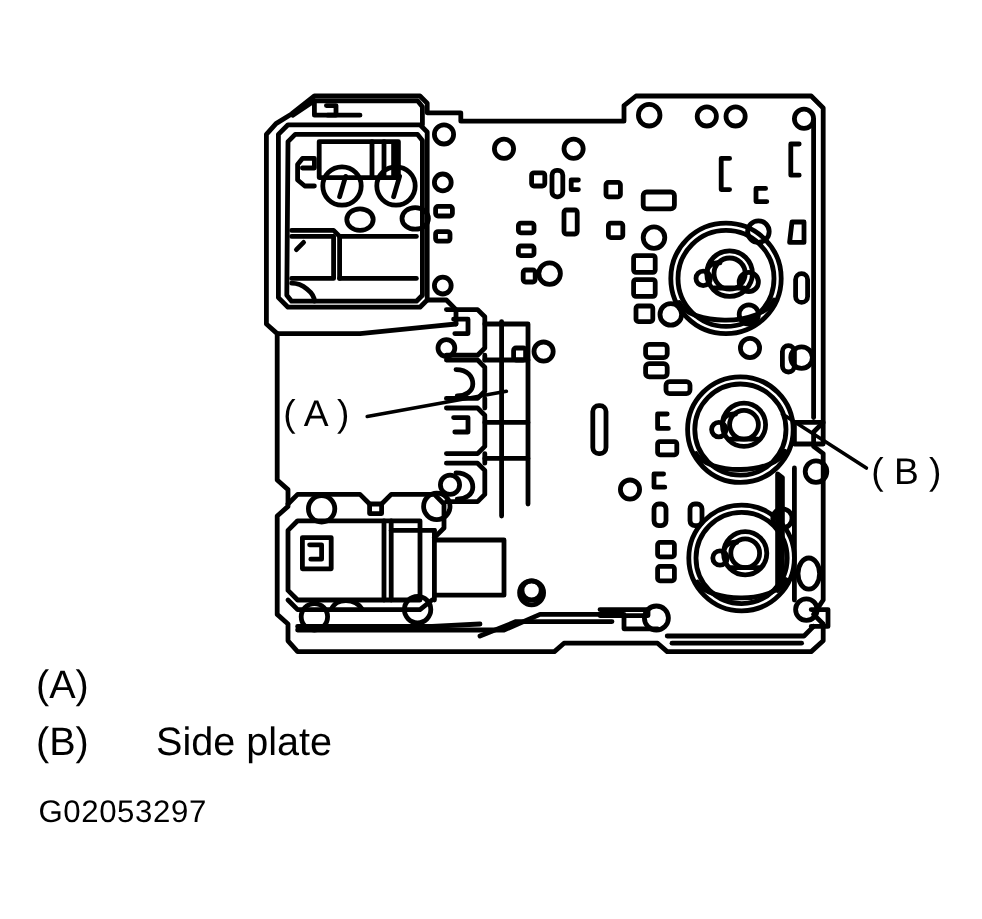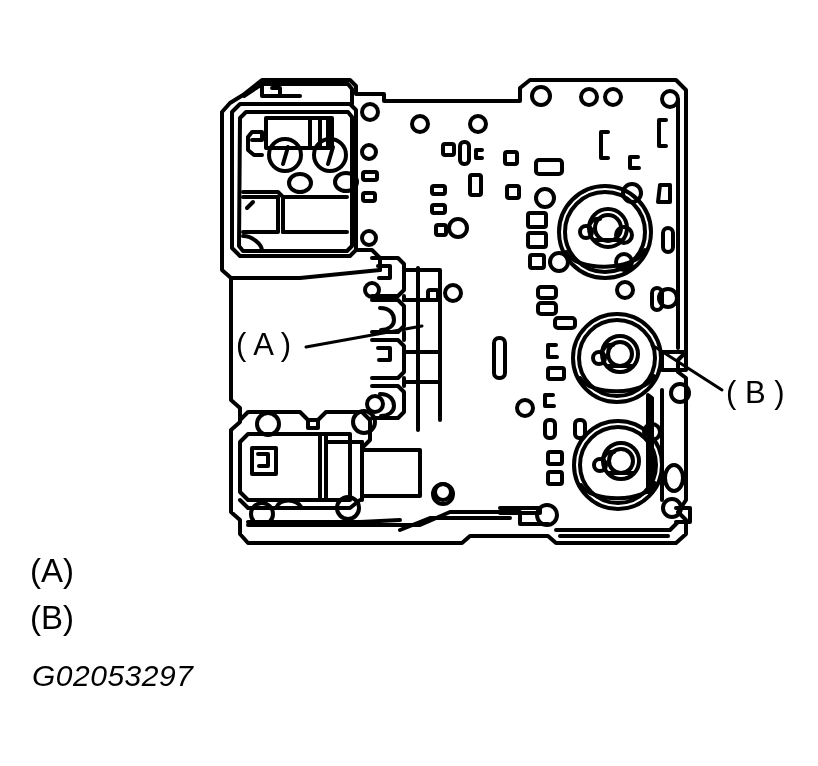--- a/index.html
+++ b/index.html
@@ -50,25 +50,24 @@
   }
   .legend-text {
     font-size: 33px;
     line-height: 38px;
     white-space: pre;
   }
   .figure-id {
     position: absolute;
     left: 32px;
     top: 661px;
-    font-size: 30px;
+    font-size: 26px;
     line-height: 30px;
     letter-spacing: 0.5px;
     white-space: pre;
-    font-style: italic;
   }
   .callout-label {
     position: absolute;
     font-size: 31px;
     line-height: 34px;
     white-space: pre;
   }
   #callout-a-label { left: 236px; top: 328px; }
   #callout-b-label { left: 726px; top: 376px; }
 </style>
@@ -295,18 +294,19 @@
 
   <div class="callout-label" id="callout-a-label">( A )</div>
   <div class="callout-label" id="callout-b-label">( B )</div>
 
   <div class="legend-block">
     <div class="legend-row">
       <span class="legend-marker">(A)</span>
     </div>
     <div class="legend-row">
       <span class="legend-marker">(B)</span>
+      <span class="legend-text">Side plate</span>
     </div>
   </div>
 
   <div class="figure-id">G02053297</div>
 
 </div>
 
 </body></html>

